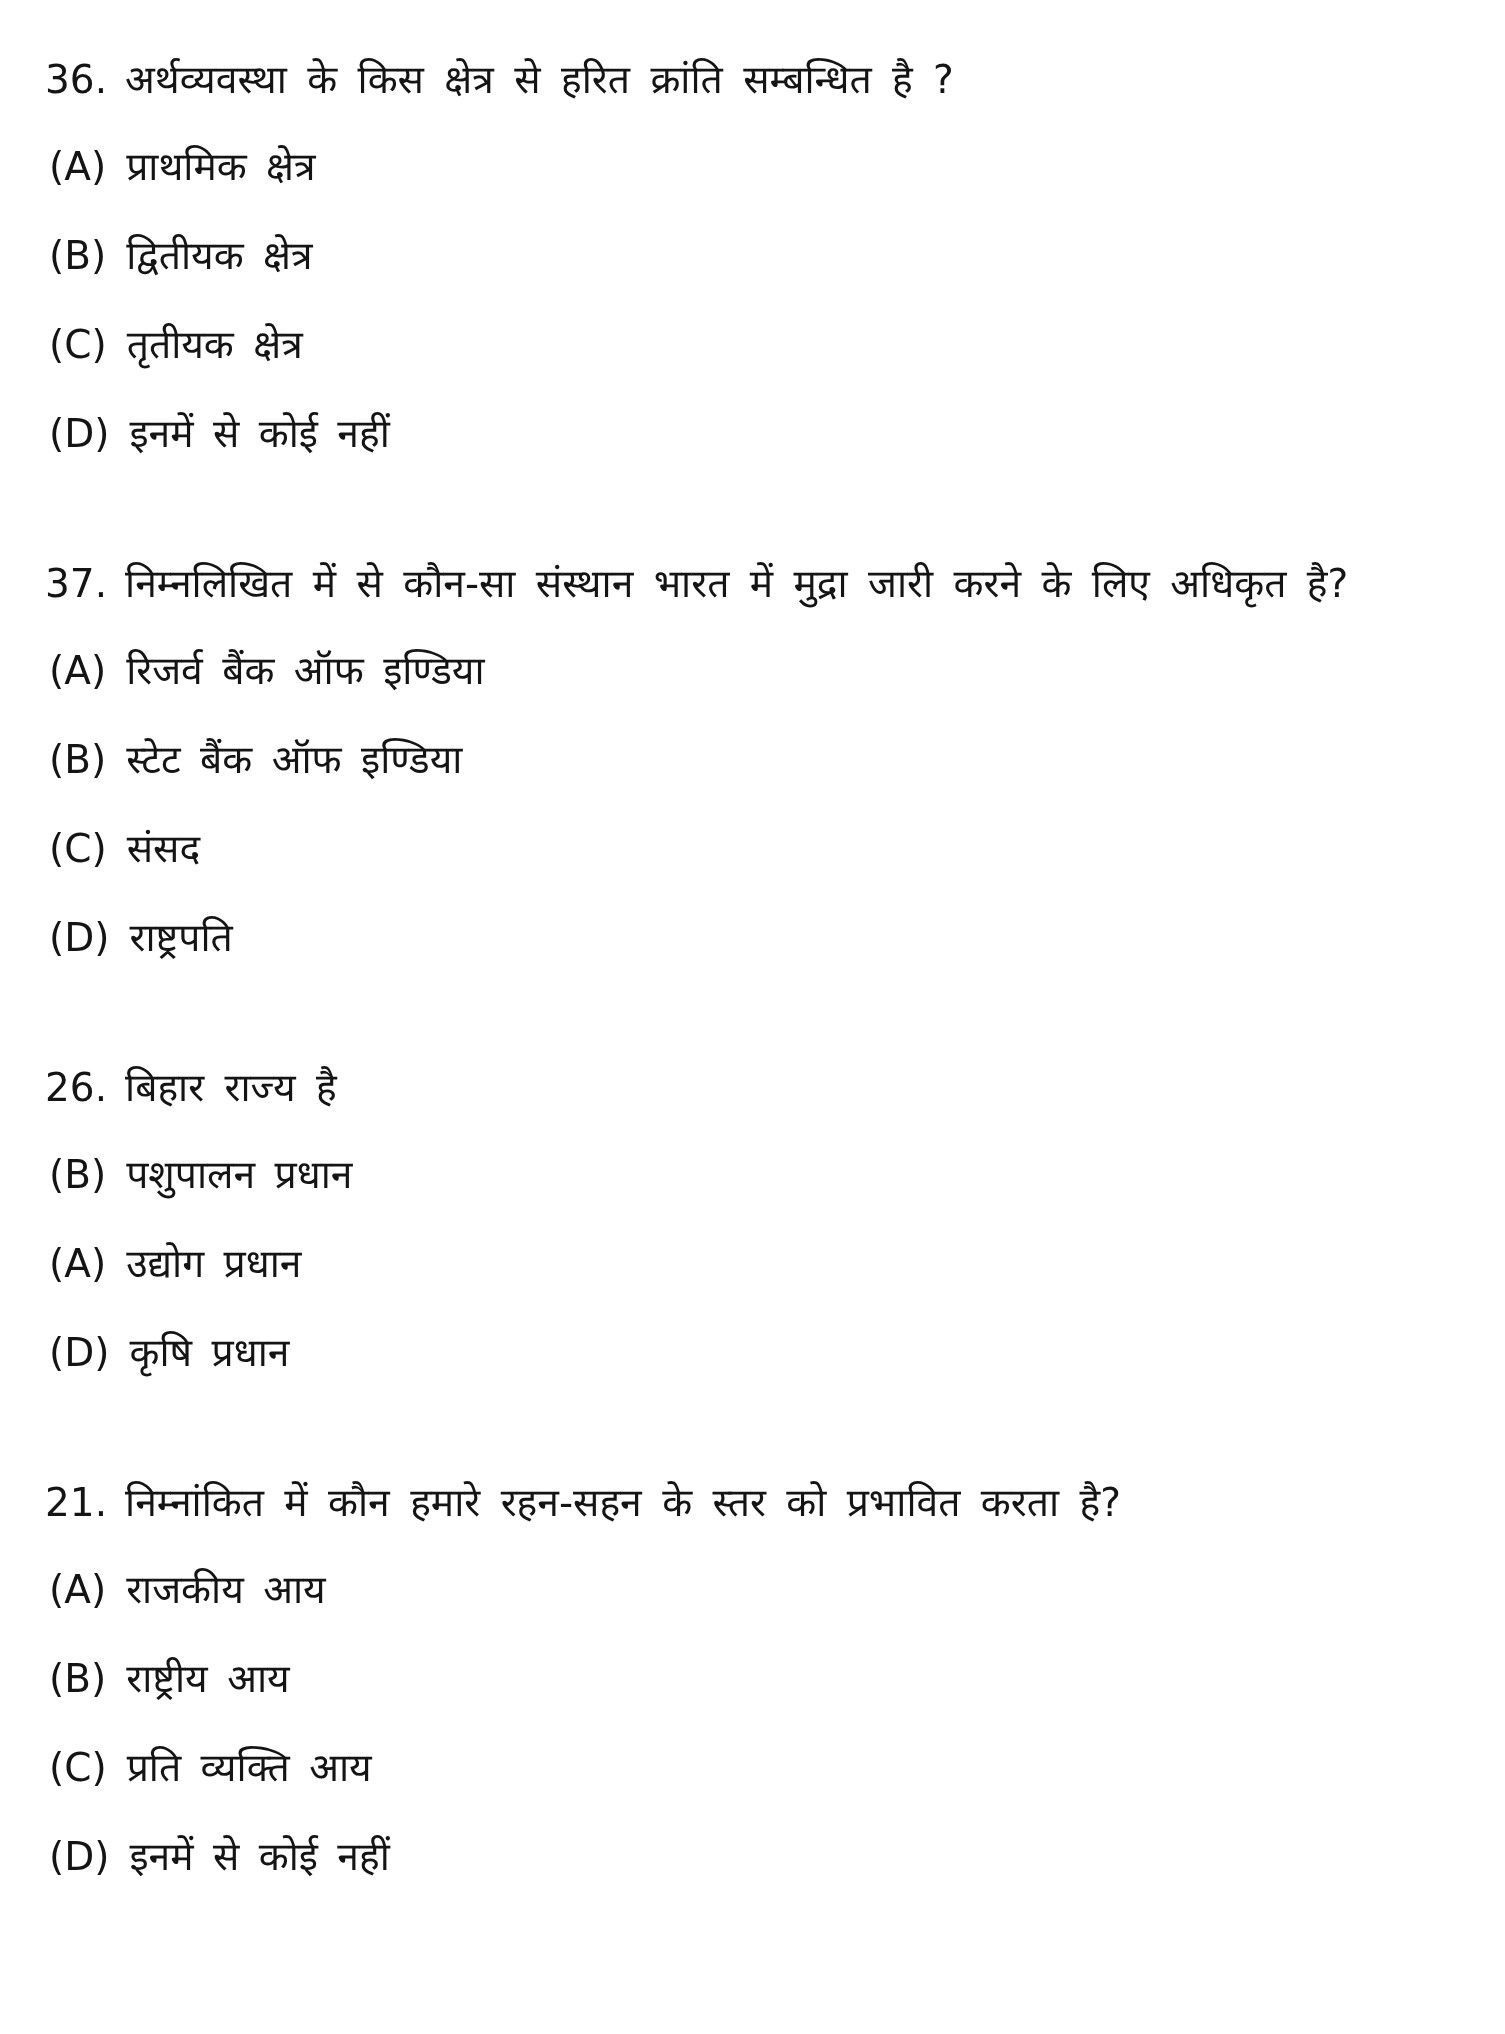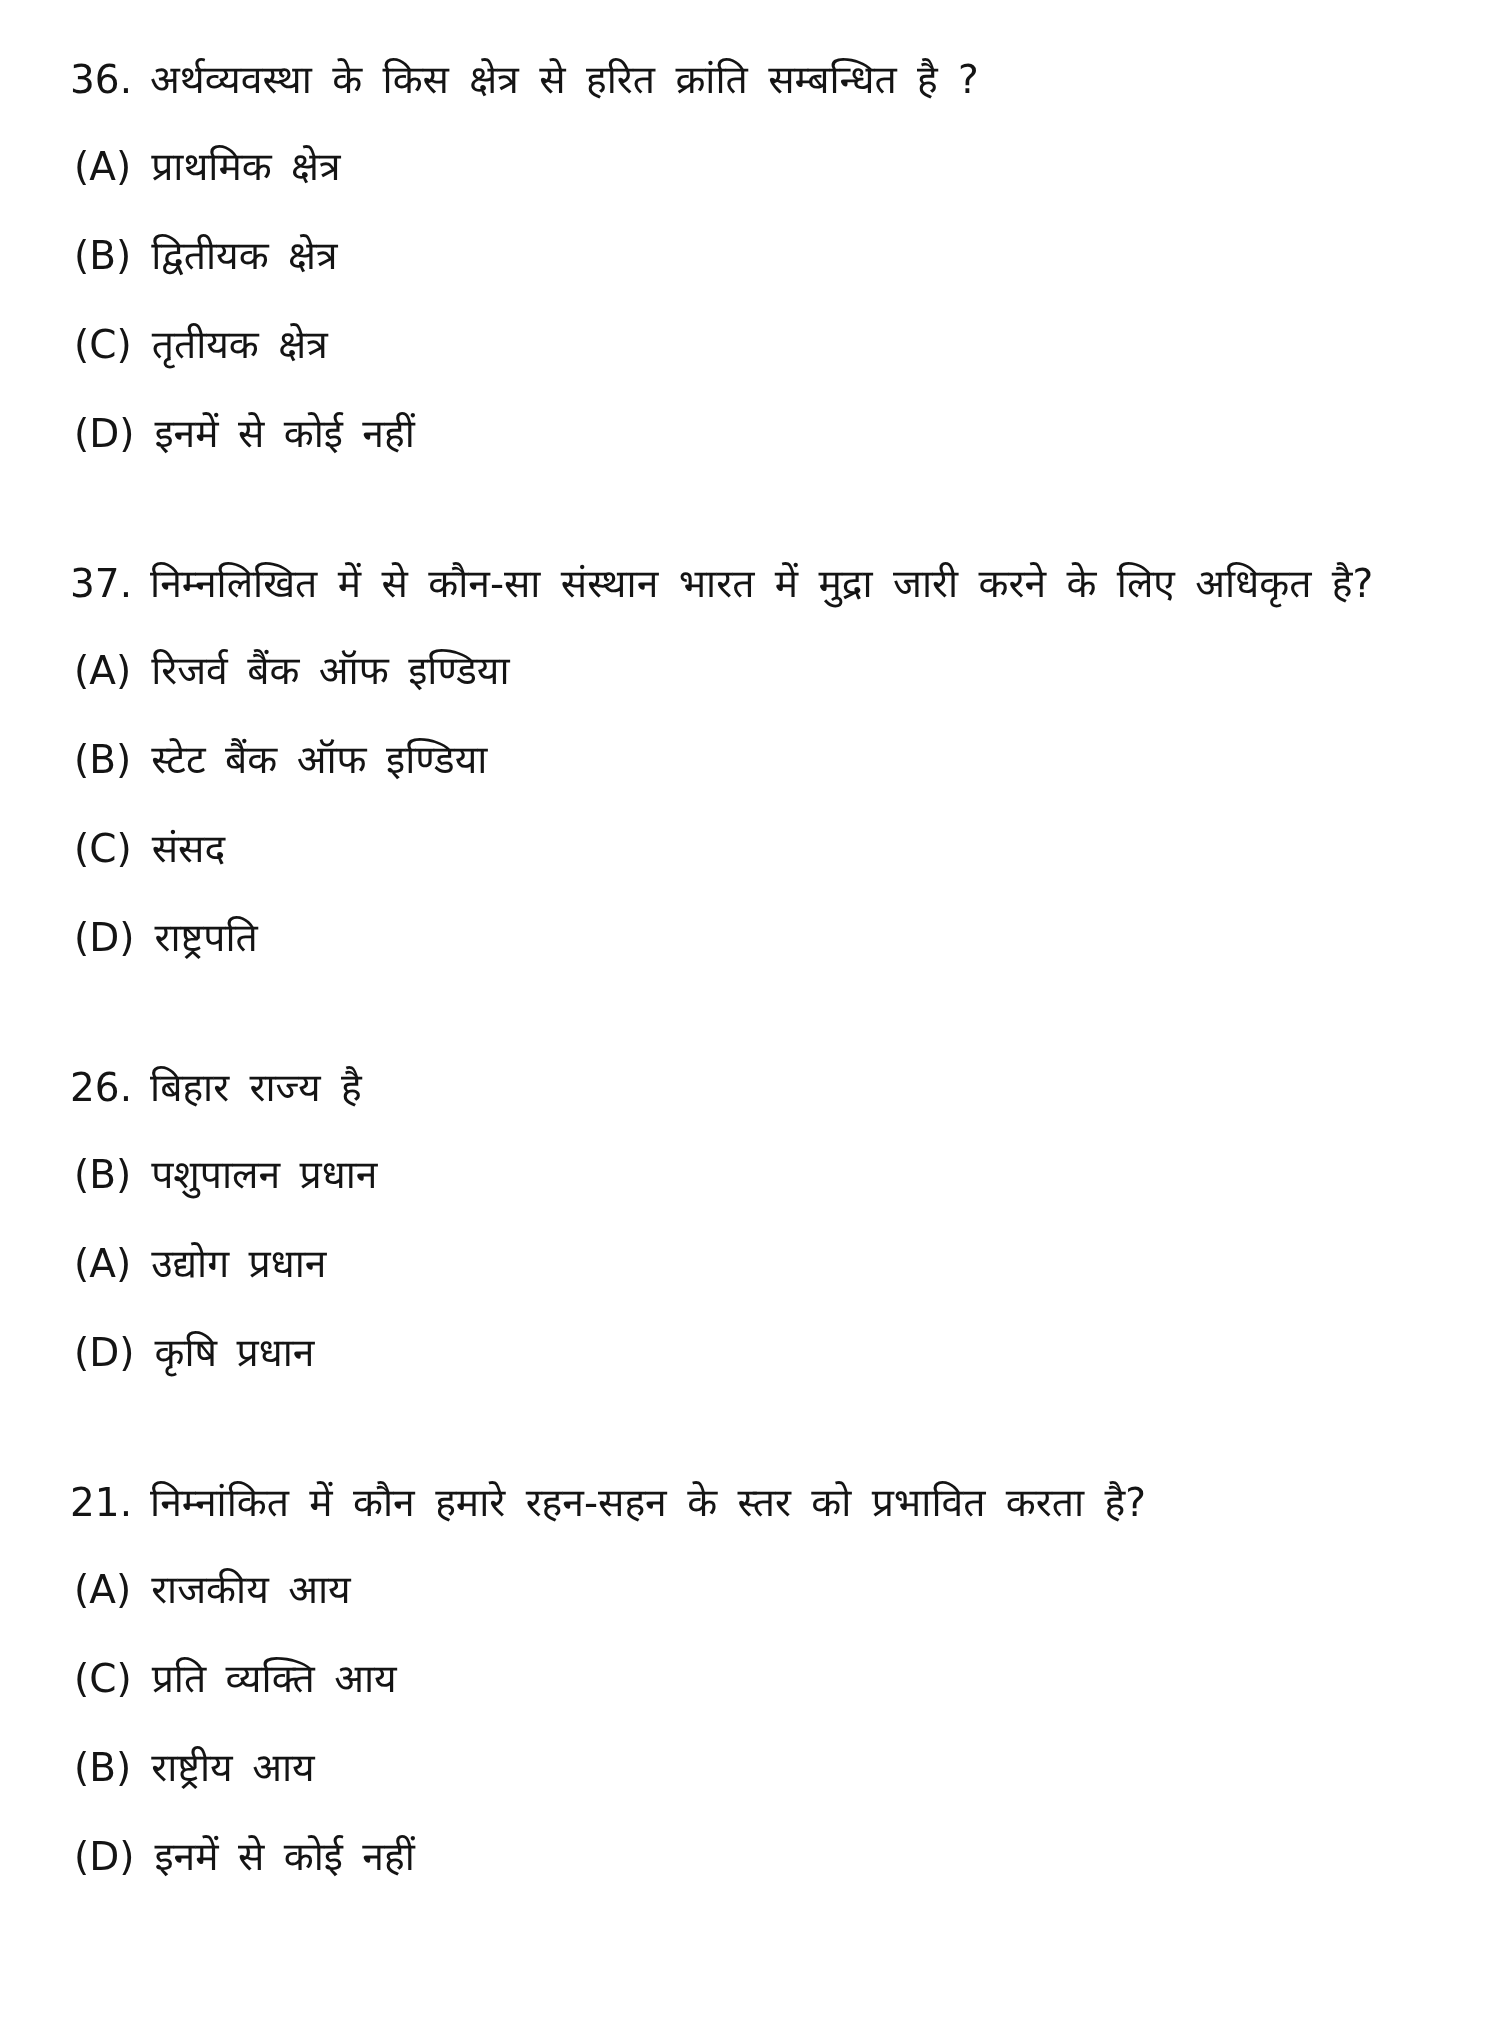--- a/index.html
+++ b/index.html
@@ -9,21 +9,21 @@
     background: #ffffff;
   }
   .page {
     position: relative;
     width: 1505px;
     height: 2034px;
     box-sizing: border-box;
     background: #ffffff;
     color: #141414;
     font-family: "DejaVu Sans", "Liberation Sans", sans-serif;
-    padding: 44px 40px 0 70px;
+    padding: 44px 40px 0 45px;
     overflow: hidden;
   }
   .question-block + .question-block {
     margin-top: 72px;
   }
   .q-title {
     font-size: 39px;
     line-height: 72px;
     margin: 0 0 8px 0;
     max-width: 1422px;
@@ -69,18 +69,18 @@
   <section class="question-block">
     <p class="q-title"><span class="q-num">26.</span><span class="q-text">बिहार राज्य है</span></p>
     <p class="option"><span class="opt-label">(B)</span><span class="opt-text">पशुपालन प्रधान</span></p>
     <p class="option"><span class="opt-label">(A)</span><span class="opt-text">उद्योग प्रधान</span></p>
     <p class="option"><span class="opt-label">(D)</span><span class="opt-text">कृषि प्रधान</span></p>
   </section>
 
   <section class="question-block">
     <p class="q-title"><span class="q-num">21.</span><span class="q-text">निम्नांकित में कौन हमारे रहन-सहन के स्तर को प्रभावित करता है?</span></p>
     <p class="option"><span class="opt-label">(A)</span><span class="opt-text">राजकीय आय</span></p>
+    <p class="option"><span class="opt-label">(B)</span><span class="opt-text">राष्ट्रीय आय</span></p>
     <p class="option"><span class="opt-label">(C)</span><span class="opt-text">प्रति व्यक्ति आय</span></p>
-    <p class="option"><span class="opt-label">(B)</span><span class="opt-text">राष्ट्रीय आय</span></p>
     <p class="option"><span class="opt-label">(D)</span><span class="opt-text">इनमें से कोई नहीं</span></p>
   </section>
 
 </div>
 
 </body></html>

